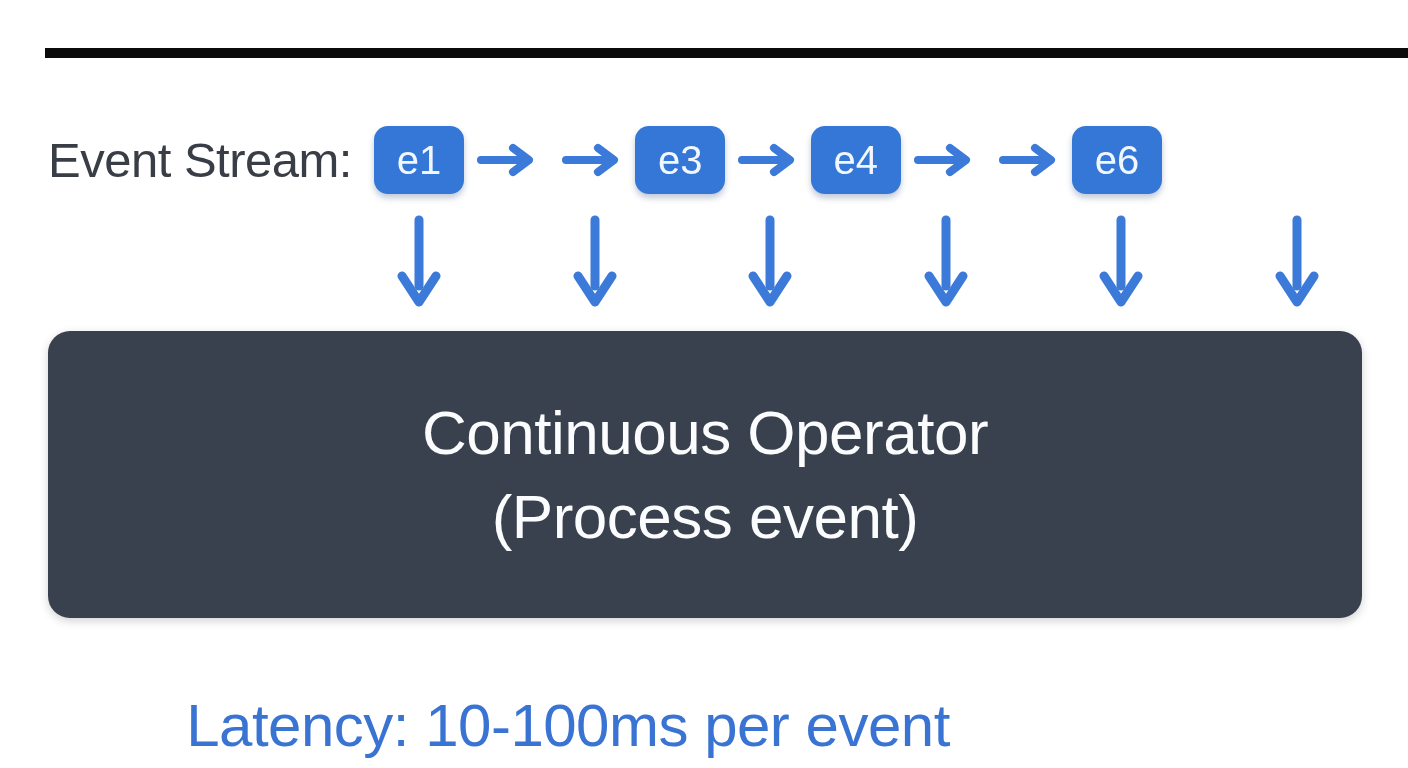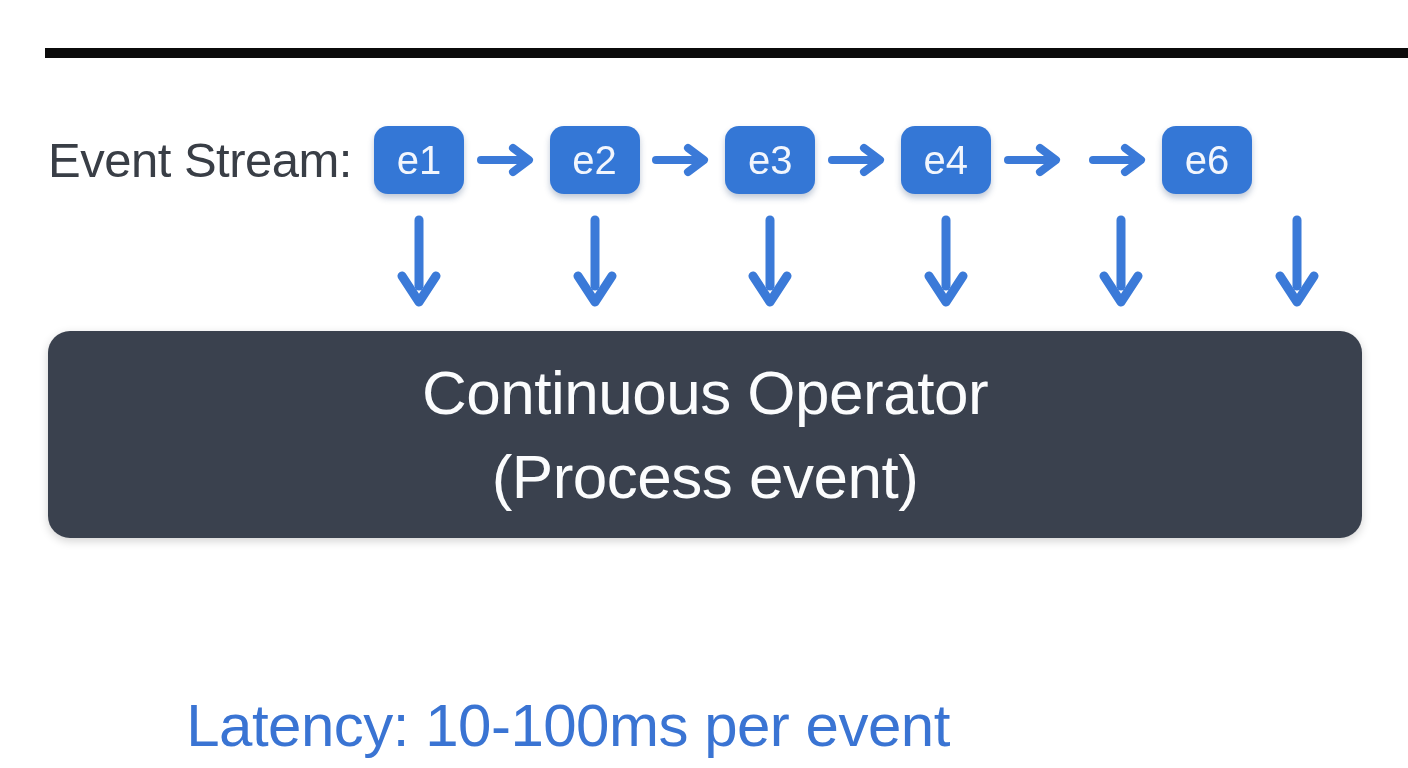--- a/index.html
+++ b/index.html
@@ -61,21 +61,21 @@
     width:968px;
     display:flex;justify-content:space-between;
   }
   .down-arrow-cell{
     width:90px;height:96px;
     display:flex;align-items:flex-start;justify-content:center;
     flex:0 0 auto;
   }
   .operator-box{
     position:absolute;left:48px;top:283px;
-    width:1314px;height:207px;
+    width:1314px;height:287px;
     background:var(--operator-bg);
     border-radius:22px;
     box-shadow:0 3px 10px rgba(0,0,0,0.18);
     display:flex;flex-direction:column;align-items:center;justify-content:center;
     color:var(--operator-text);
     text-align:center;
   }
   .operator-line{
     font-size:62px;line-height:84px;
     letter-spacing:-0.5px;
@@ -103,23 +103,20 @@
 
   <div class="stream-row">
     <div class="event-box">
       <span>e1</span>
     </div>
     <div class="h-arrow-cell">
       <svg width="62" height="36" viewBox="0 0 62 36" fill="none">
         <path d="M5 18 H44" stroke="var(--arrow-blue)" stroke-width="8" stroke-linecap="round"></path>
         <path d="M37 6 L53 18 L37 30" stroke="var(--arrow-blue)" stroke-width="8" stroke-linecap="round" stroke-linejoin="round" fill="none"></path>
       </svg>
-    </div>
-    <div class="event-box">
-      <span>e2</span>
     </div>
     <div class="h-arrow-cell">
       <svg width="62" height="36" viewBox="0 0 62 36" fill="none">
         <path d="M5 18 H44" stroke="var(--arrow-blue)" stroke-width="8" stroke-linecap="round"></path>
         <path d="M37 6 L53 18 L37 30" stroke="var(--arrow-blue)" stroke-width="8" stroke-linecap="round" stroke-linejoin="round" fill="none"></path>
       </svg>
     </div>
     <div class="event-box">
       <span>e3</span>
     </div>

